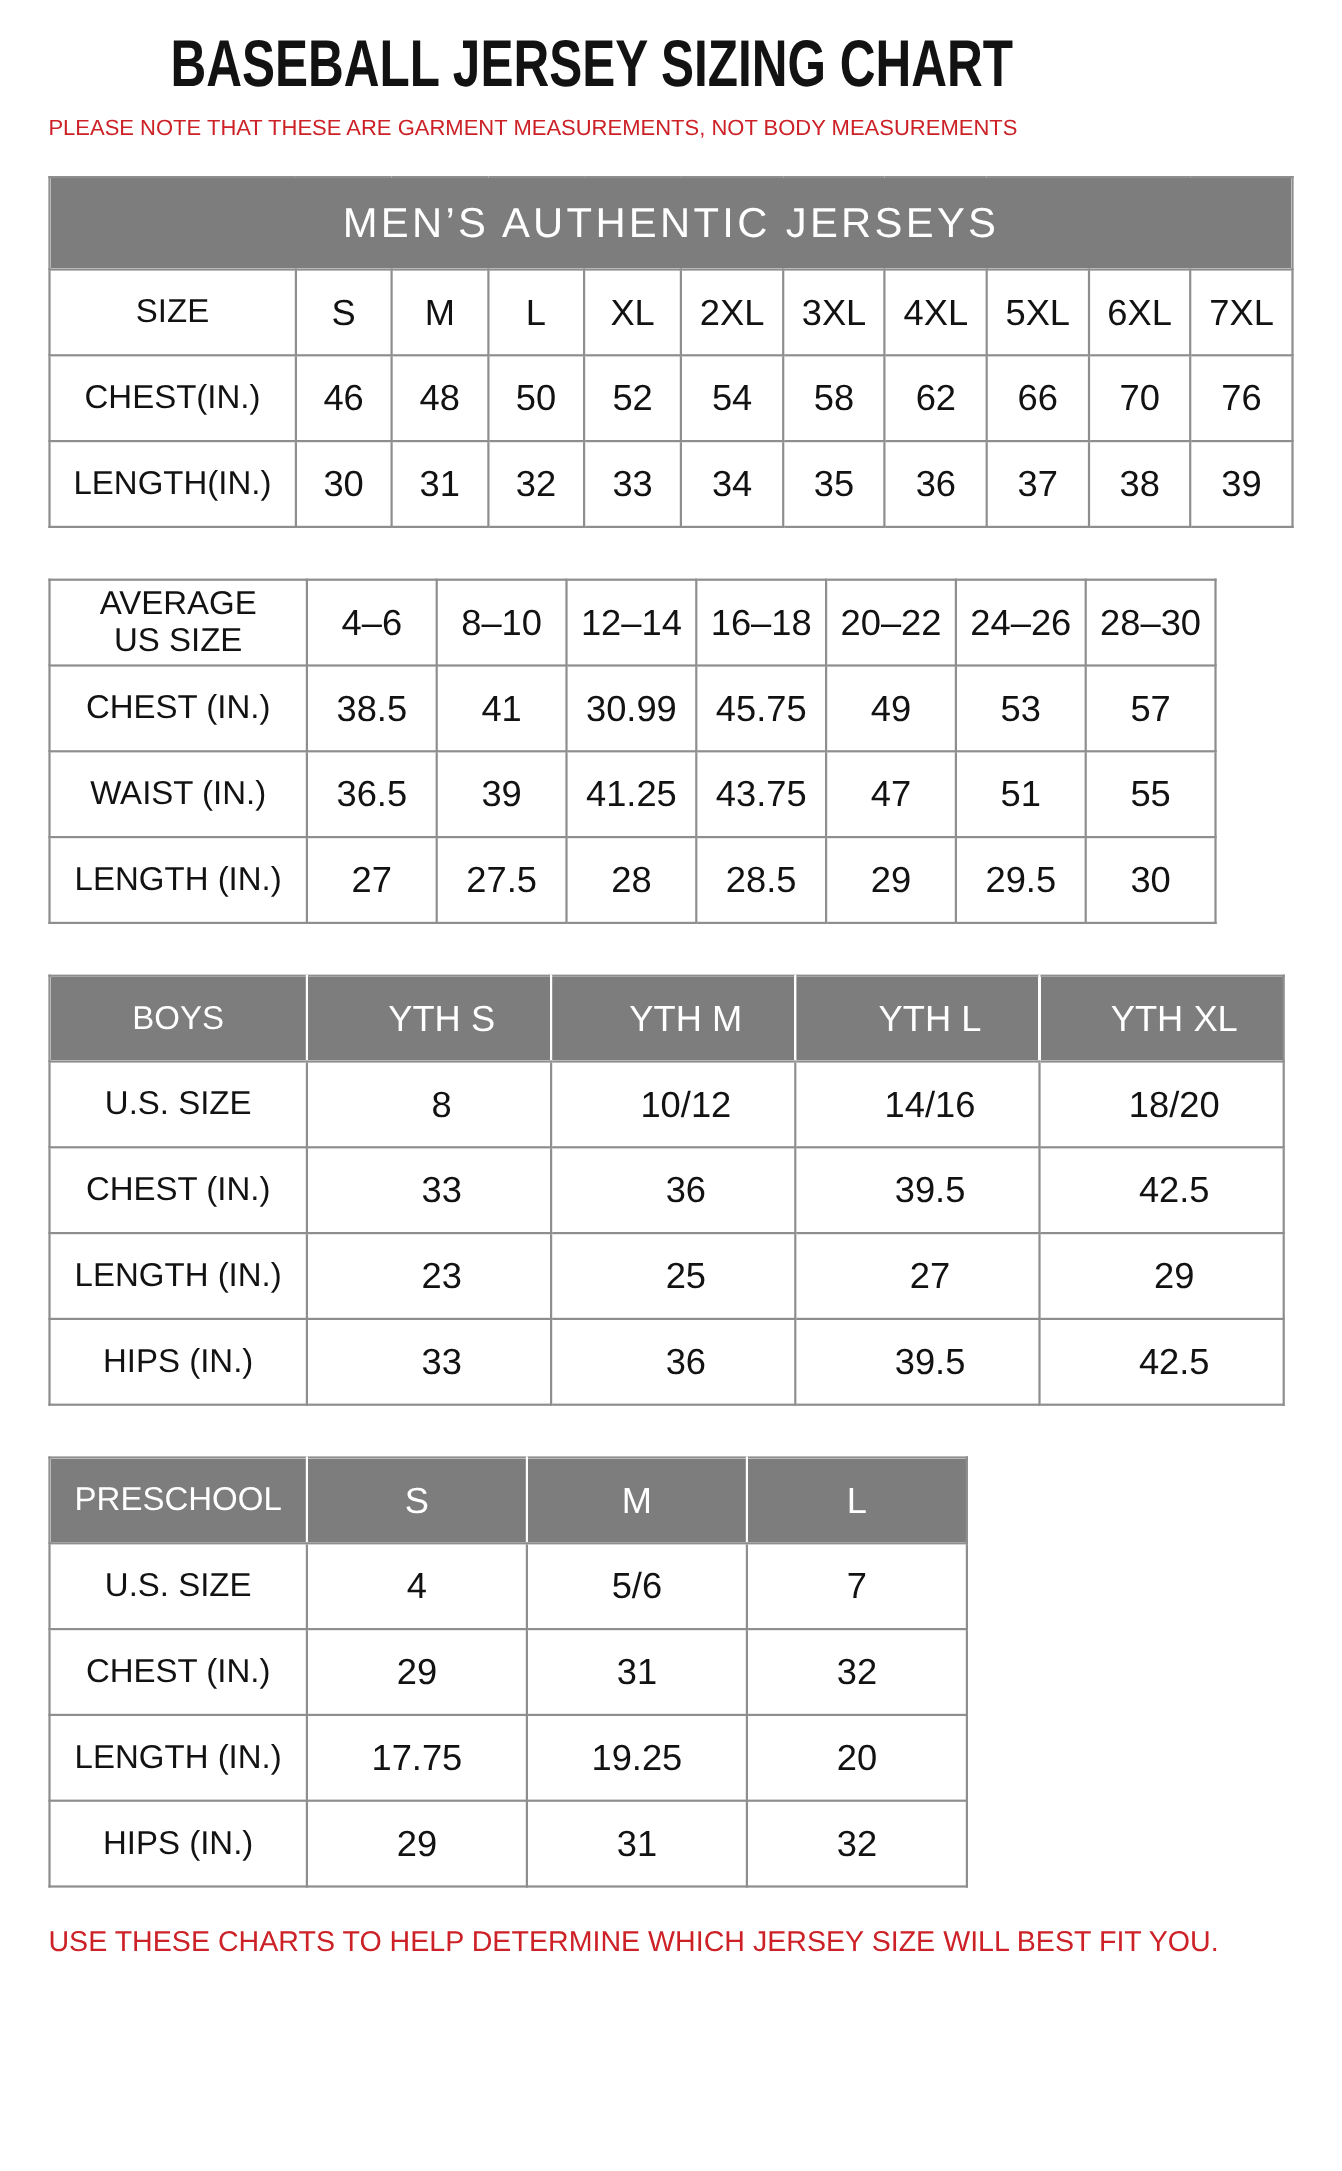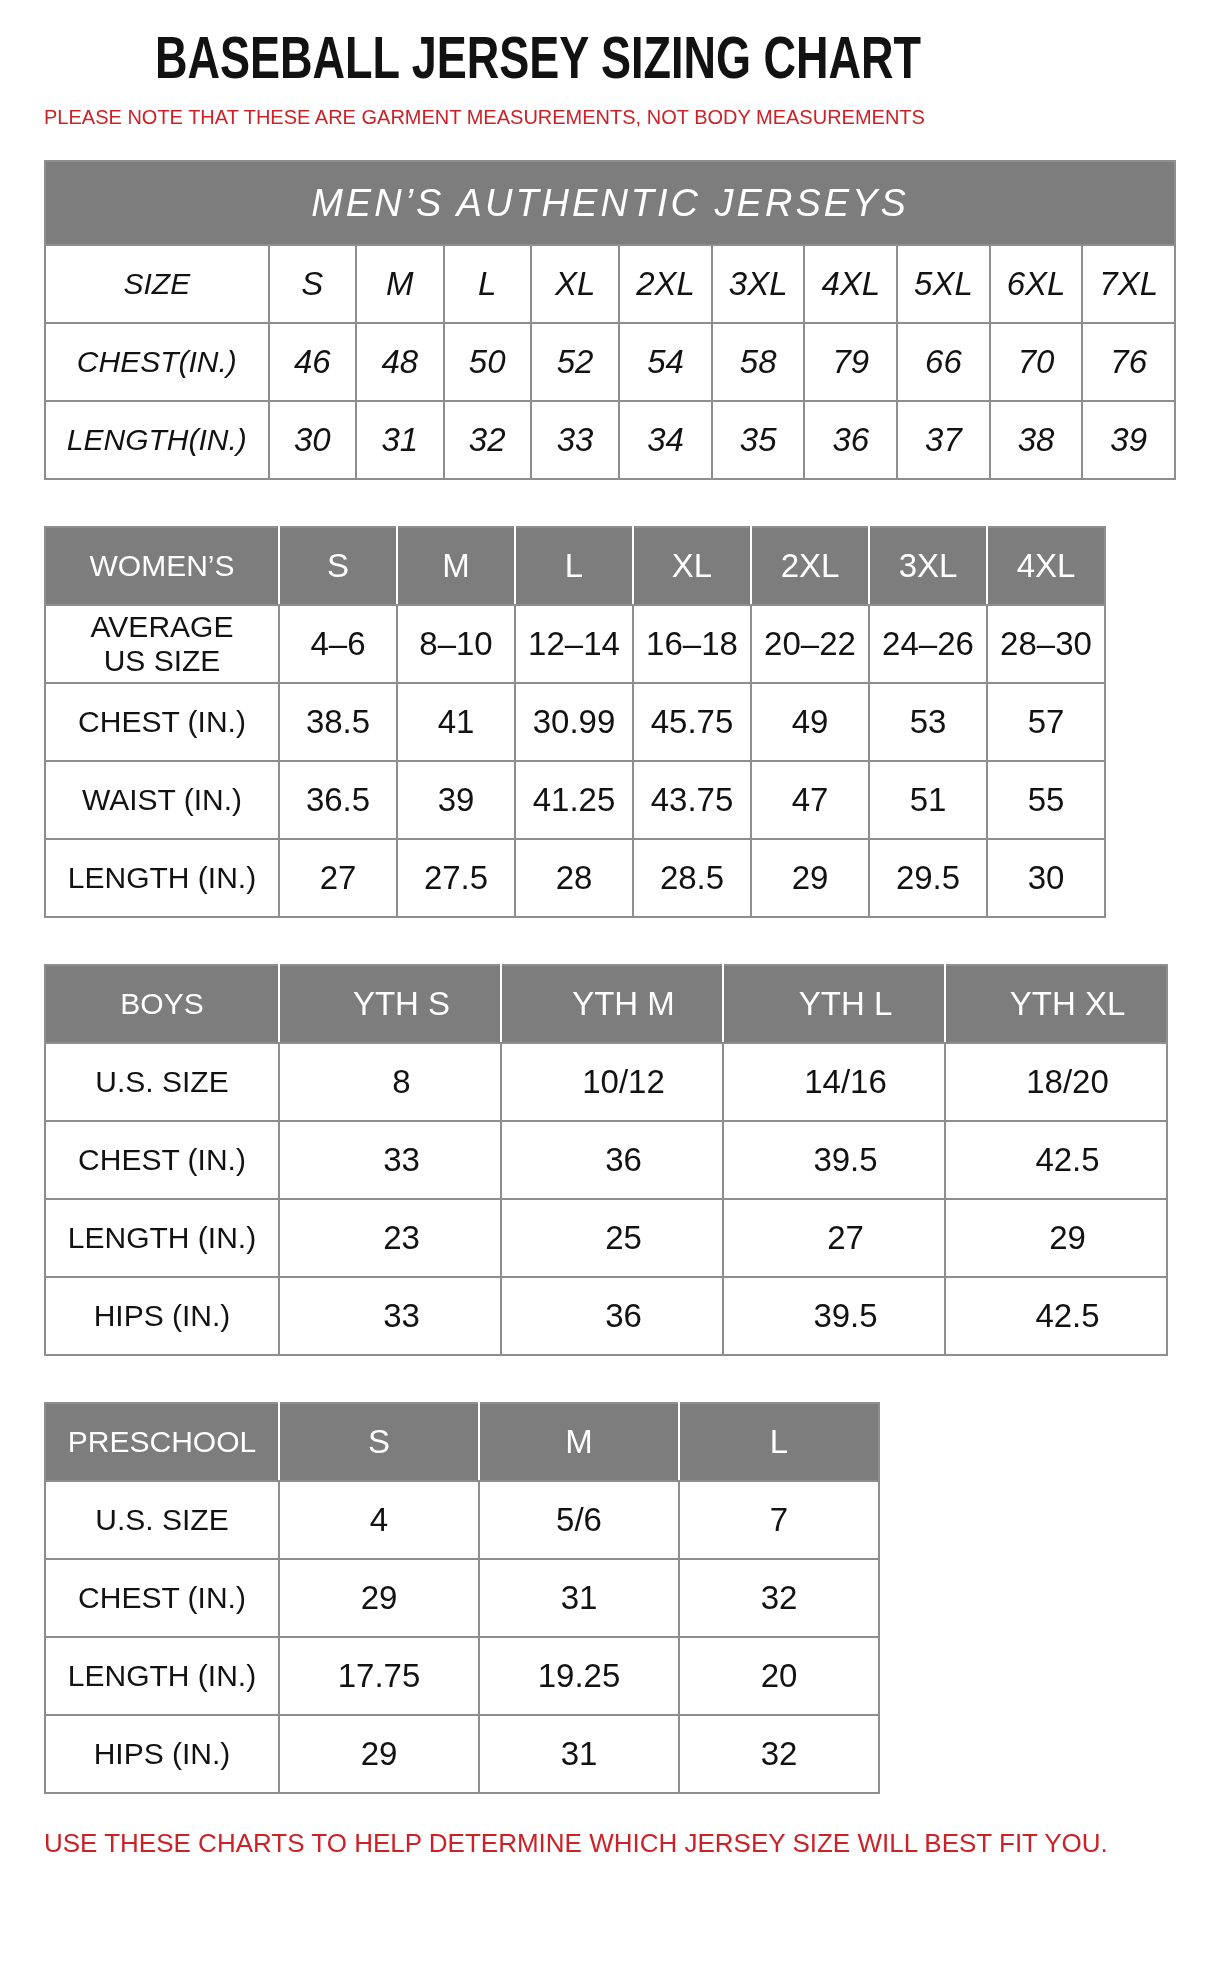--- a/index.html
+++ b/index.html
@@ -39,21 +39,21 @@
     margin: 34px 0 0 0;
     color: var(--accent_red, #cc2127);
     font-size: 26px;
     white-space: nowrap;
   }
   table.size-table {
     border-collapse: collapse;
     margin-top: 46px;
     table-layout: fixed;
   }
-  #tables table.size-table:first-child { margin-top: 30px; font-style: italic; }
+  #tables table.size-table:first-child { margin-top: 30px; }
   .size-table td, .size-table th {
     border: 2px solid var(--border_gray, #8e8e8e);
     text-align: center;
     vertical-align: middle;
     height: 72px;
     padding: 2px 4px;
     overflow: hidden;
   }
   .size-table th.banner {
     background: var(--header_gray, #7d7d7d);
@@ -110,21 +110,21 @@
             <td class="data-cell">7XL</td>
           </tr>
           <tr>
             <td class="row-label">CHEST(IN.)</td>
             <td class="data-cell">46</td>
             <td class="data-cell">48</td>
             <td class="data-cell">50</td>
             <td class="data-cell">52</td>
             <td class="data-cell">54</td>
             <td class="data-cell">58</td>
-            <td class="data-cell">79</td>
+            <td class="data-cell">62</td>
             <td class="data-cell">66</td>
             <td class="data-cell">70</td>
             <td class="data-cell">76</td>
           </tr>
           <tr>
             <td class="row-label">LENGTH(IN.)</td>
             <td class="data-cell">30</td>
             <td class="data-cell">31</td>
             <td class="data-cell">32</td>
             <td class="data-cell">33</td>
@@ -132,30 +132,20 @@
             <td class="data-cell">35</td>
             <td class="data-cell">36</td>
             <td class="data-cell">37</td>
             <td class="data-cell">38</td>
             <td class="data-cell">39</td>
           </tr>
         </tbody>
       </table>
       <table class="size-table tbl-womens">
         <tbody>
-          <tr class="head-row">
-            <th class="row-label">WOMEN’S</th>
-            <th class="data-cell">S</th>
-            <th class="data-cell">M</th>
-            <th class="data-cell">L</th>
-            <th class="data-cell">XL</th>
-            <th class="data-cell">2XL</th>
-            <th class="data-cell">3XL</th>
-            <th class="data-cell">4XL</th>
-          </tr>
           <tr>
             <td class="row-label">AVERAGE
 US SIZE</td>
             <td class="data-cell">4–6</td>
             <td class="data-cell">8–10</td>
             <td class="data-cell">12–14</td>
             <td class="data-cell">16–18</td>
             <td class="data-cell">20–22</td>
             <td class="data-cell">24–26</td>
             <td class="data-cell">28–30</td>

